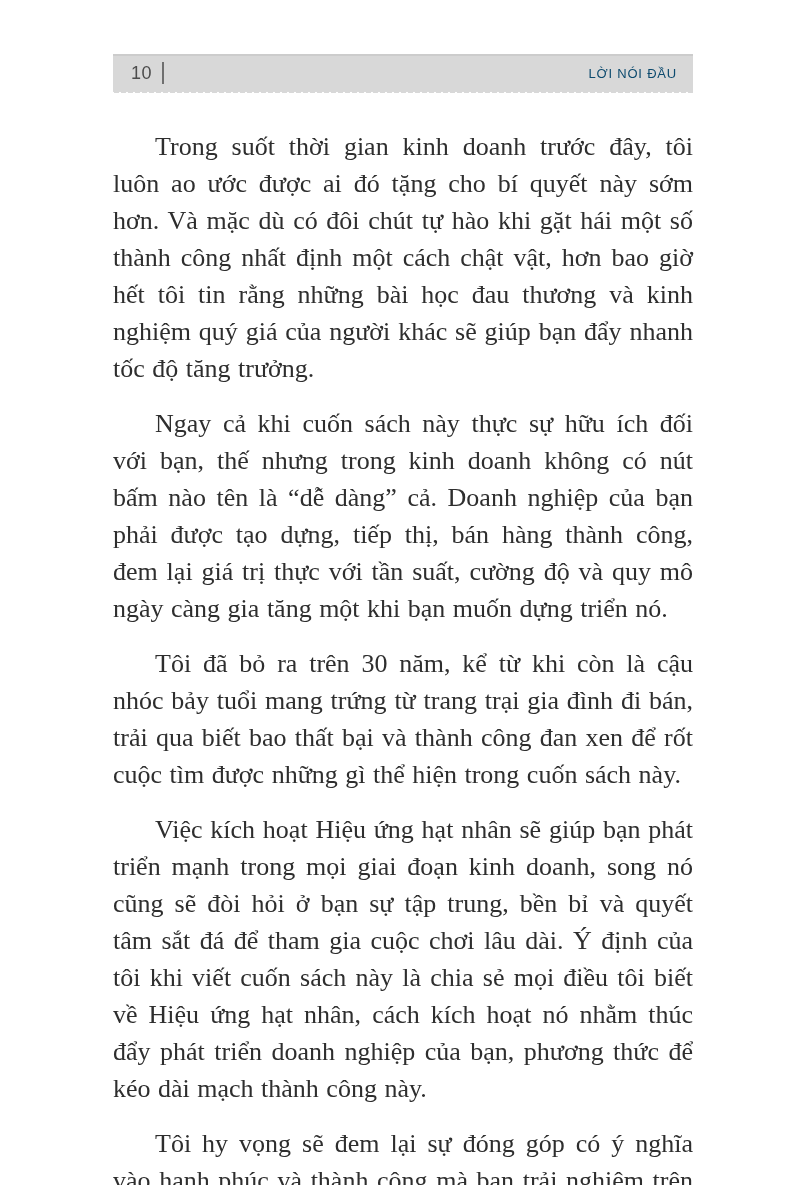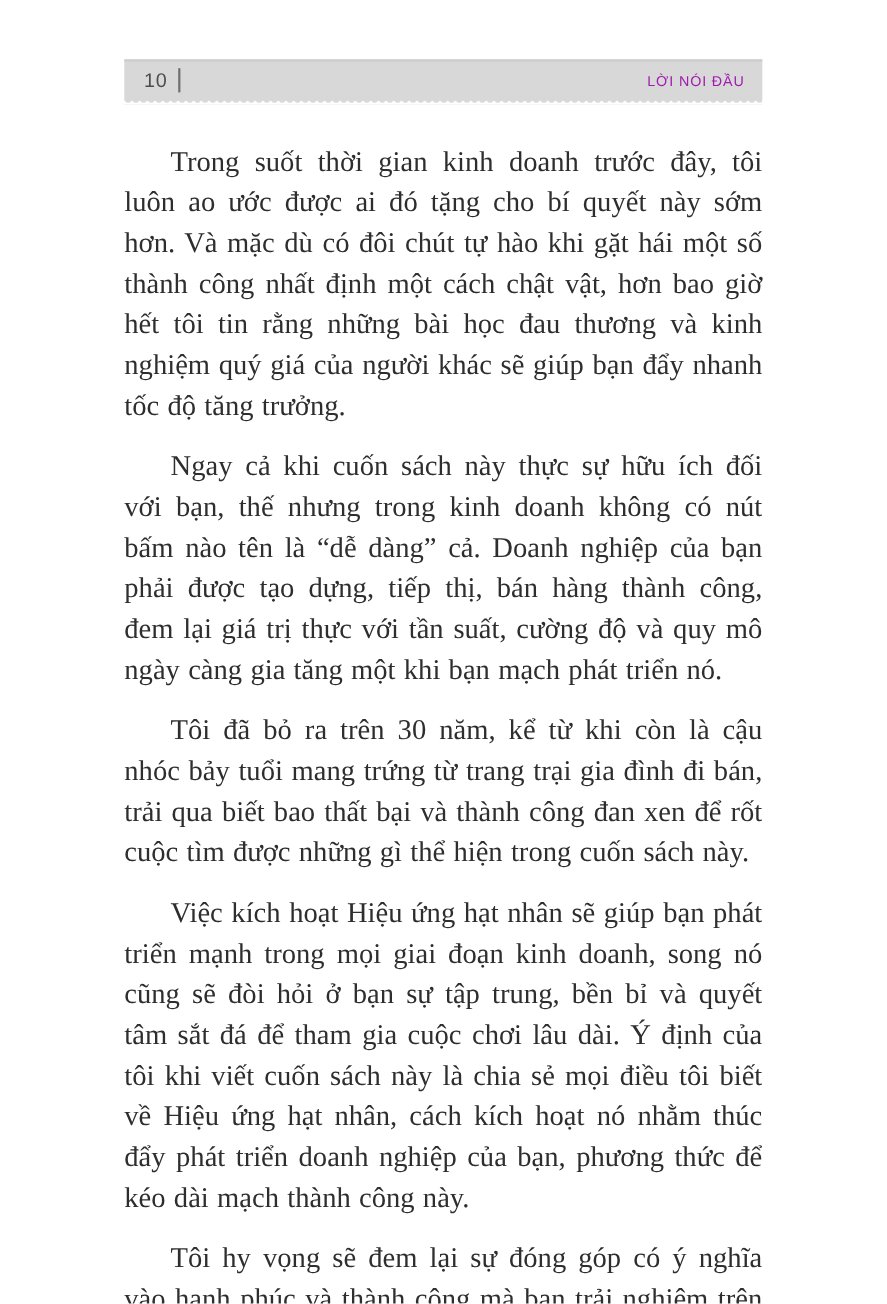--- a/index.html
+++ b/index.html
@@ -52,21 +52,21 @@
 
   .header-divider {
     width: 2px;
     height: 22px;
     background: #6f6f6f;
   }
 
   .section-title {
     font-size: 13px;
     font-weight: 400;
-    color: #a21caf;
+    color: #0c4a6e;
     letter-spacing: 0.8px;
   }
 
   
   .tear-edge {
     height: 5px;
     background-image: radial-gradient(circle at 3.5px -0.5px, #d8d8d8 3.6px, rgba(216,216,216,0) 4px);
     background-size: 7px 5px;
     background-repeat: repeat-x;
   }
@@ -101,19 +101,19 @@
         <span class="page-number">10</span>
         <span class="header-divider"></span>
       </div>
       <span class="section-title">LỜI NÓI ĐẦU</span>
     </div>
     <div class="tear-edge"></div>
   </div>
 
   <div class="text-block">
     <p>Trong suốt thời gian kinh doanh trước đây, tôi luôn ao ước được ai đó tặng cho bí quyết này sớm hơn. Và mặc dù có đôi chút tự hào khi gặt hái một số thành công nhất định một cách chật vật, hơn bao giờ hết tôi tin rằng những bài học đau thương và kinh nghiệm quý giá của người khác sẽ giúp bạn đẩy nhanh tốc độ tăng trưởng.</p>
-    <p>Ngay cả khi cuốn sách này thực sự hữu ích đối với bạn, thế nhưng trong kinh doanh không có nút bấm nào tên là “dễ dàng” cả. Doanh nghiệp của bạn phải được tạo dựng, tiếp thị, bán hàng thành công, đem lại giá trị thực với tần suất, cường độ và quy mô ngày càng gia tăng một khi bạn mạch phát triển nó.</p>
+    <p>Ngay cả khi cuốn sách này thực sự hữu ích đối với bạn, thế nhưng trong kinh doanh không có nút bấm nào tên là “dễ dàng” cả. Doanh nghiệp của bạn phải được tạo dựng, tiếp thị, bán hàng thành công, đem lại giá trị thực với tần suất, cường độ và quy mô ngày càng gia tăng một khi bạn muốn dựng triển nó.</p>
     <p>Tôi đã bỏ ra trên 30 năm, kể từ khi còn là cậu nhóc bảy tuổi mang trứng từ trang trại gia đình đi bán, trải qua biết bao thất bại và thành công đan xen để rốt cuộc tìm được những gì thể hiện trong cuốn sách này.</p>
     <p>Việc kích hoạt Hiệu ứng hạt nhân sẽ giúp bạn phát triển mạnh trong mọi giai đoạn kinh doanh, song nó cũng sẽ đòi hỏi ở bạn sự tập trung, bền bỉ và quyết tâm sắt đá để tham gia cuộc chơi lâu dài. Ý định của tôi khi viết cuốn sách này là chia sẻ mọi điều tôi biết về Hiệu ứng hạt nhân, cách kích hoạt nó nhằm thúc đẩy phát triển doanh nghiệp của bạn, phương thức để kéo dài mạch thành công này.</p>
     <p>Tôi hy vọng sẽ đem lại sự đóng góp có ý nghĩa vào hạnh phúc và thành công mà bạn trải nghiệm trên hành trình kinh doanh. Để theo đuổi con đường này đòi hỏi sự</p>
   </div>
 
 </div>
 
 </body></html>

